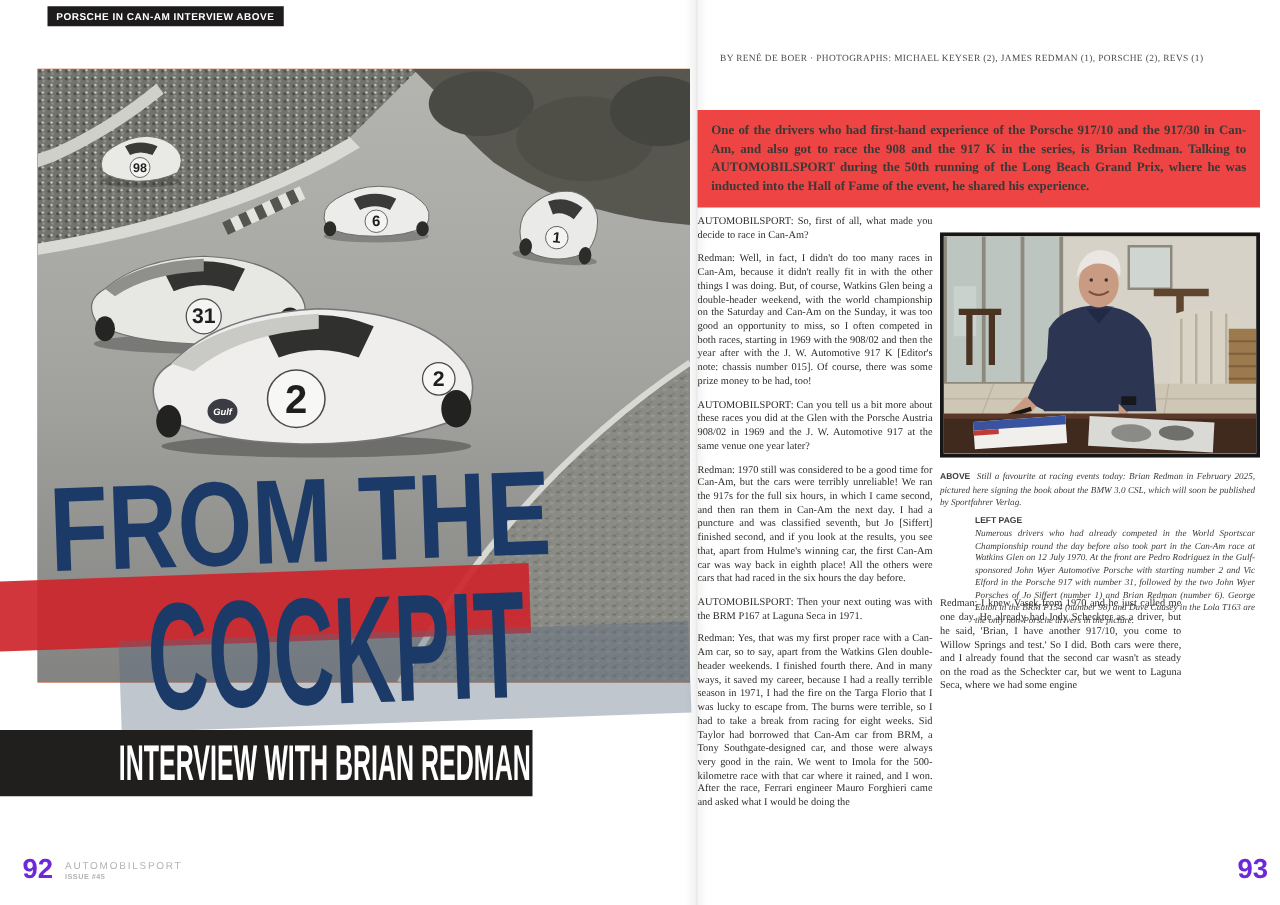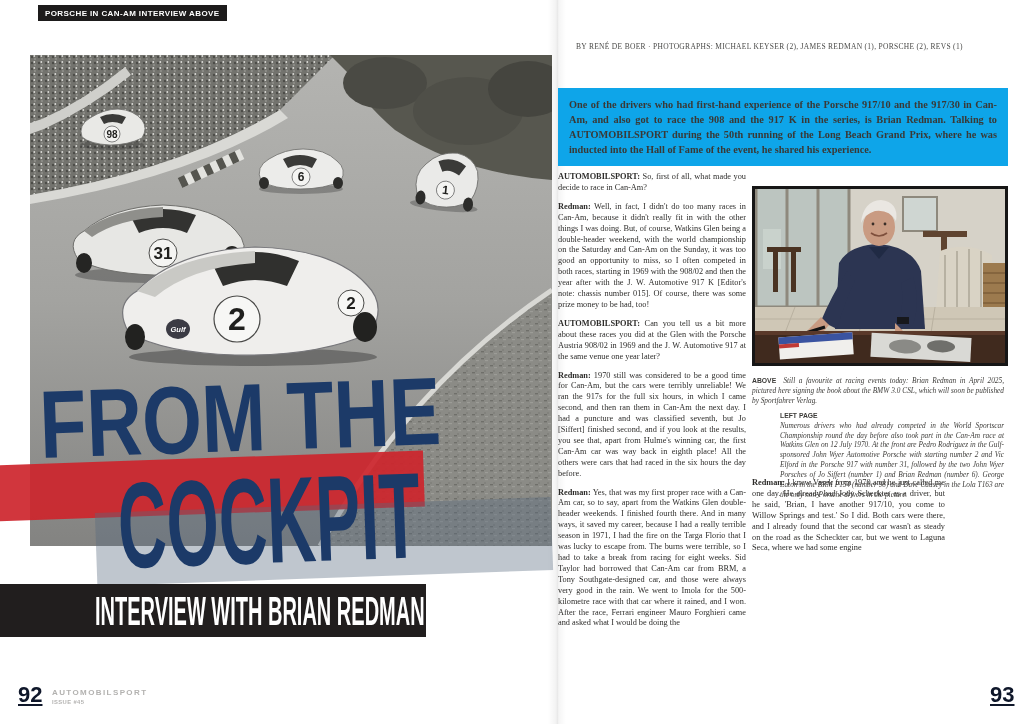--- a/index.html
+++ b/index.html
@@ -20,39 +20,39 @@
   .band-gray{left:96px;top:505px;width:456px;height:73px;background:rgba(88,104,126,.38);
              transform:rotate(-2deg);}
   .title1{left:38px;top:377px;color:#1c3a68;font-size:96px;
           transform:rotate(-2deg) scaleX(0.80);}
   .title2{left:116px;top:465px;color:#1c3a68;font-size:122px;
           transform:rotate(-2deg) scaleX(0.55);}
   .black-bar{left:0;top:584px;width:426px;height:53px;background:#211e1e;}
   .subtitle{left:95px;top:591px;color:#fff;font-size:40px;transform:scaleX(0.50);}
   
   .byline{left:576px;top:42px;font-size:7.5px;color:#4a4a48;letter-spacing:.3px;white-space:nowrap;}
-  .intro{left:558px;top:88px;width:450px;height:78px;background:#0ea5e9;box-sizing:border-box;
+  .intro{left:558px;top:88px;width:450px;height:78px;background:#ef4444;box-sizing:border-box;
          padding:9px 11px;font-weight:bold;font-size:10.3px;line-height:15px;color:#3a3936;
          text-align:justify;}
   .col{font-size:8.3px;line-height:10.9px;color:#2e2d2b;text-align:justify;}
   .col p{margin:0 0 8px 0;}
-  .col b{font-weight:bold;}
+  .col b{font-weight:normal;}
   .col1{left:558px;top:172px;width:188px;}
   .col2{left:752px;top:478px;width:193px;}
   .portrait{left:752px;top:186px;width:256px;height:180px;border:3px solid #161616;
             box-sizing:border-box;background:#d6d2c8;overflow:hidden;}
   .captions{left:752px;top:376px;width:252px;font-size:7.3px;line-height:9.9px;color:#3c3b38;
             font-style:italic;text-align:justify;}
   .cap-label{font-style:normal;font-weight:bold;font-family:"Liberation Sans",sans-serif;font-size:6.8px;}
   .cap-block{margin-top:5px;margin-left:28px;}
   
-  .pagenum{font-family:"Liberation Sans",sans-serif;font-weight:bold;font-size:22px;color:#0f172a;text-decoration:underline;}
+  .pagenum{font-family:"Liberation Sans",sans-serif;font-weight:bold;font-size:22px;color:#6d28d9;}
   .pg-left{left:18px;top:682px;}
   .pg-right{left:990px;top:682px;}
-  .mag{left:52px;top:688px;font-family:"Liberation Sans",sans-serif;font-weight:bold;
+  .mag{left:52px;top:688px;font-family:"Liberation Sans",sans-serif;font-weight:normal;
        font-size:8px;letter-spacing:1.4px;color:#b3b2b0;}
   .issue{left:52px;top:699px;font-family:"Liberation Sans",sans-serif;font-weight:bold;
          font-size:5.8px;letter-spacing:.4px;color:#b3b2b0;}
   .gutter{left:548px;top:0;width:18px;height:724px;
           background:linear-gradient(90deg,rgba(0,0,0,0),rgba(0,0,0,.05) 45%,rgba(0,0,0,.09) 52%,rgba(0,0,0,.04) 60%,rgba(0,0,0,0));}
   svg text{font-family:"Liberation Sans",sans-serif;font-weight:bold;}
 </style>
 </head>
 <body>
 
@@ -158,20 +158,21 @@
 <div class="abs subtitle cond">INTERVIEW WITH BRIAN REDMAN</div>
 
 <div class="abs byline">BY RENÉ DE BOER  ·  PHOTOGRAPHS: MICHAEL KEYSER (2), JAMES REDMAN (1), PORSCHE (2), REVS (1)</div>
 <div class="abs intro">One of the drivers who had first-hand experience of the Porsche 917/10 and the 917/30 in Can-Am, and also got to race the 908 and the 917 K in the series, is Brian Redman. Talking to AUTOMOBILSPORT during the 50th running of the Long Beach Grand Prix, where he was inducted into the Hall of Fame of the event, he shared his experience.</div>
 
 <div class="abs col col1">
   <p><b>AUTOMOBILSPORT:</b> <span>So, first of all, what made you decide to race in Can-Am?</span></p>
   <p><b>Redman:</b> <span>Well, in fact, I didn't do too many races in Can-Am, because it didn't really fit in with the other things I was doing. But, of course, Watkins Glen being a double-header weekend, with the world championship on the Saturday and Can-Am on the Sunday, it was too good an opportunity to miss, so I often competed in both races, starting in 1969 with the 908/02 and then the year after with the J. W. Automotive 917 K [Editor's note: chassis number 015]. Of course, there was some prize money to be had, too!</span></p>
   <p><b>AUTOMOBILSPORT:</b> <span>Can you tell us a bit more about these races you did at the Glen with the Porsche Austria 908/02 in 1969 and the J. W. Automotive 917 at the same venue one year later?</span></p>
   <p><b>Redman:</b> <span>1970 still was considered to be a good time for Can-Am, but the cars were terribly unreliable! We ran the 917s for the full six hours, in which I came second, and then ran them in Can-Am the next day. I had a puncture and was classified seventh, but Jo [Siffert] finished second, and if you look at the results, you see that, apart from Hulme's winning car, the first Can-Am car was way back in eighth place! All the others were cars that had raced in the six hours the day before.</span></p>
+  <p><b>AUTOMOBILSPORT:</b> <span>Then your next outing was with the BRM P167 at Laguna Seca in 1971.</span></p>
   <p><b>Redman:</b> <span>Yes, that was my first proper race with a Can-Am car, so to say, apart from the Watkins Glen double-header weekends. I finished fourth there. And in many ways, it saved my career, because I had a really terrible season in 1971, I had the fire on the Targa Florio that I was lucky to escape from. The burns were terrible, so I had to take a break from racing for eight weeks. Sid Taylor had borrowed that Can-Am car from BRM, a Tony Southgate-designed car, and those were always very good in the rain. We went to Imola for the 500-kilometre race with that car where it rained, and I won. After the race, Ferrari engineer Mauro Forghieri came and asked what I would be doing the</span></p>
 </div>
 
 <div class="abs portrait">
   <svg viewBox="0 0 250 174" width="250" height="174" preserveAspectRatio="none">
     <rect width="250" height="174" fill="#d6d2c8"></rect>
     <rect x="0" y="0" width="95" height="118" fill="#bcc5c0"></rect>
     <g stroke="#8e897d" stroke-width="3">
       <line x1="1" y1="0" x2="1" y2="118"></line>
         <line x1="32" y1="0" x2="32" y2="118"></line>
@@ -229,21 +230,21 @@
     </g>
     <g transform="rotate(3 160 158)">
       <rect x="116" y="146" width="100" height="24" fill="#d9d9d5"></rect>
       <ellipse cx="150" cy="158" rx="16" ry="7" fill="#8a8a86"></ellipse>
       <ellipse cx="186" cy="156" rx="14" ry="6" fill="#6f6f6b"></ellipse>
     </g>
   </svg>
 </div>
 
 <div class="abs captions">
-  <div><span class="cap-label">ABOVE</span>&nbsp;&nbsp;<span>Still a favourite at racing events today: Brian Redman in April 2025, pictured here signing the book about the BMW 3.0 CSL, which will soon be published by Sportfahrer Verlag.</span></div>
+  <div><span class="cap-label">ABOVE</span>&nbsp;&nbsp;<span>Still a favourite at racing events today: Brian Redman in February 2025, pictured here signing the book about the BMW 3.0 CSL, which will soon be published by Sportfahrer Verlag.</span></div>
   <div class="cap-block">
     <div class="cap-label">LEFT PAGE</div>
     <span>Numerous drivers who had already competed in the World Sportscar Championship round the day before also took part in the Can-Am race at Watkins Glen on 12 July 1970. At the front are Pedro Rodriguez in the Gulf-sponsored John Wyer Automotive Porsche with starting number 2 and Vic Elford in the Porsche 917 with number 31, followed by the two John Wyer Porsches of Jo Siffert (number 1) and Brian Redman (number 6). George Eaton in the BRM P154 (number 98) and Dave Causey in the Lola T163 are the only non-Porsche drivers in the picture.</span>
   </div>
 </div>
 
 <div class="abs col col2">
   <p><b>Redman:</b> <span>I knew Vasek from 1970 and he just called me one day. He already had Jody Scheckter as a driver, but he said, 'Brian, I have another 917/10, you come to Willow Springs and test.' So I did. Both cars were there, and I already found that the second car wasn't as steady on the road as the Scheckter car, but we went to Laguna Seca, where we had some engine</span></p>
 </div>
 

